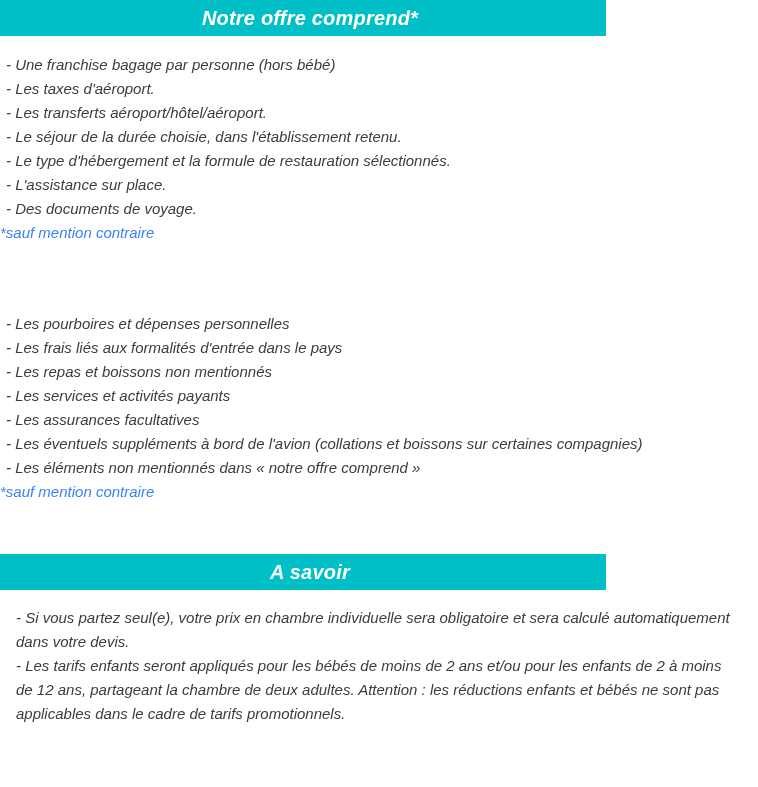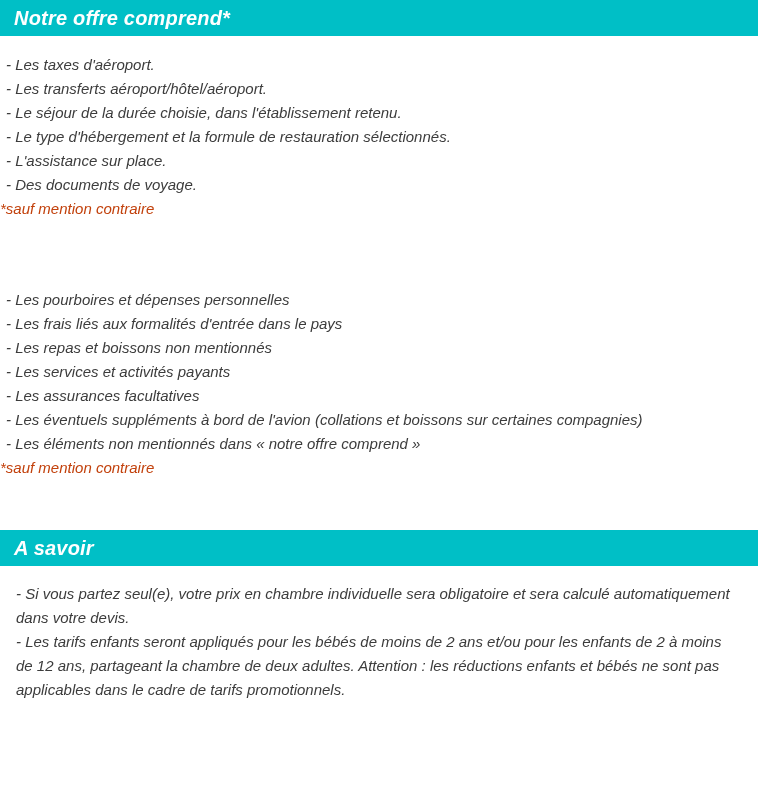--- a/index.html
+++ b/index.html
@@ -7,26 +7,27 @@
     width: 758px;
     background: #ffffff;
     font-family: "Liberation Sans", sans-serif;
   }
   body {
     min-height: 787px;
     font-style: italic;
     color: #3c3c3c;
   }
   .section-header {
-    width: 758px;
+    width: 606px;
     height: 36px;
     background: var(--accent, #00BFC6);
     display: flex;
     align-items: center;
     padding-left: 14px;
+    justify-content: center;
   }
   .section-title {
     color: #ffffff;
     font-size: 20px;
     font-weight: bold;
     font-style: italic;
     letter-spacing: 0.2px;
   }
   .section-body {
     padding: 17px 10px 0 4px;
@@ -35,21 +36,21 @@
   .list-item {
     font-size: 15px;
     line-height: 24px;
     padding-left: 2px;
     color: #3c3c3c;
   }
   .footnote {
     font-size: 15px;
     line-height: 24px;
     margin-left: -4px; 
-    color: #c2410c;
+    color: #3b82f6;
   }
   .section-body.paragraphs {
     padding-left: 16px;
     padding-top: 16px;
     margin-bottom: 0;
   }
   .paragraph {
     font-size: 15px;
     line-height: 24px;
     color: #3c3c3c;
@@ -57,20 +58,21 @@
   }
 </style>
 </head>
 <body>
 
 <div class="section">
   <div class="section-header">
     <span class="section-title">Notre offre comprend*</span>
   </div>
   <div class="section-body">
+    <div class="list-item">- Une franchise bagage par personne (hors bébé)</div>
     <div class="list-item">- Les taxes d'aéroport.</div>
     <div class="list-item">- Les transferts aéroport/hôtel/aéroport.</div>
     <div class="list-item">- Le séjour de la durée choisie, dans l'établissement retenu.</div>
     <div class="list-item">- Le type d'hébergement et la formule de restauration sélectionnés.</div>
     <div class="list-item">- L'assistance sur place.</div>
     <div class="list-item">- Des documents de voyage.</div>
     <div class="footnote">*sauf mention contraire</div>
   </div>
 </div>
 

